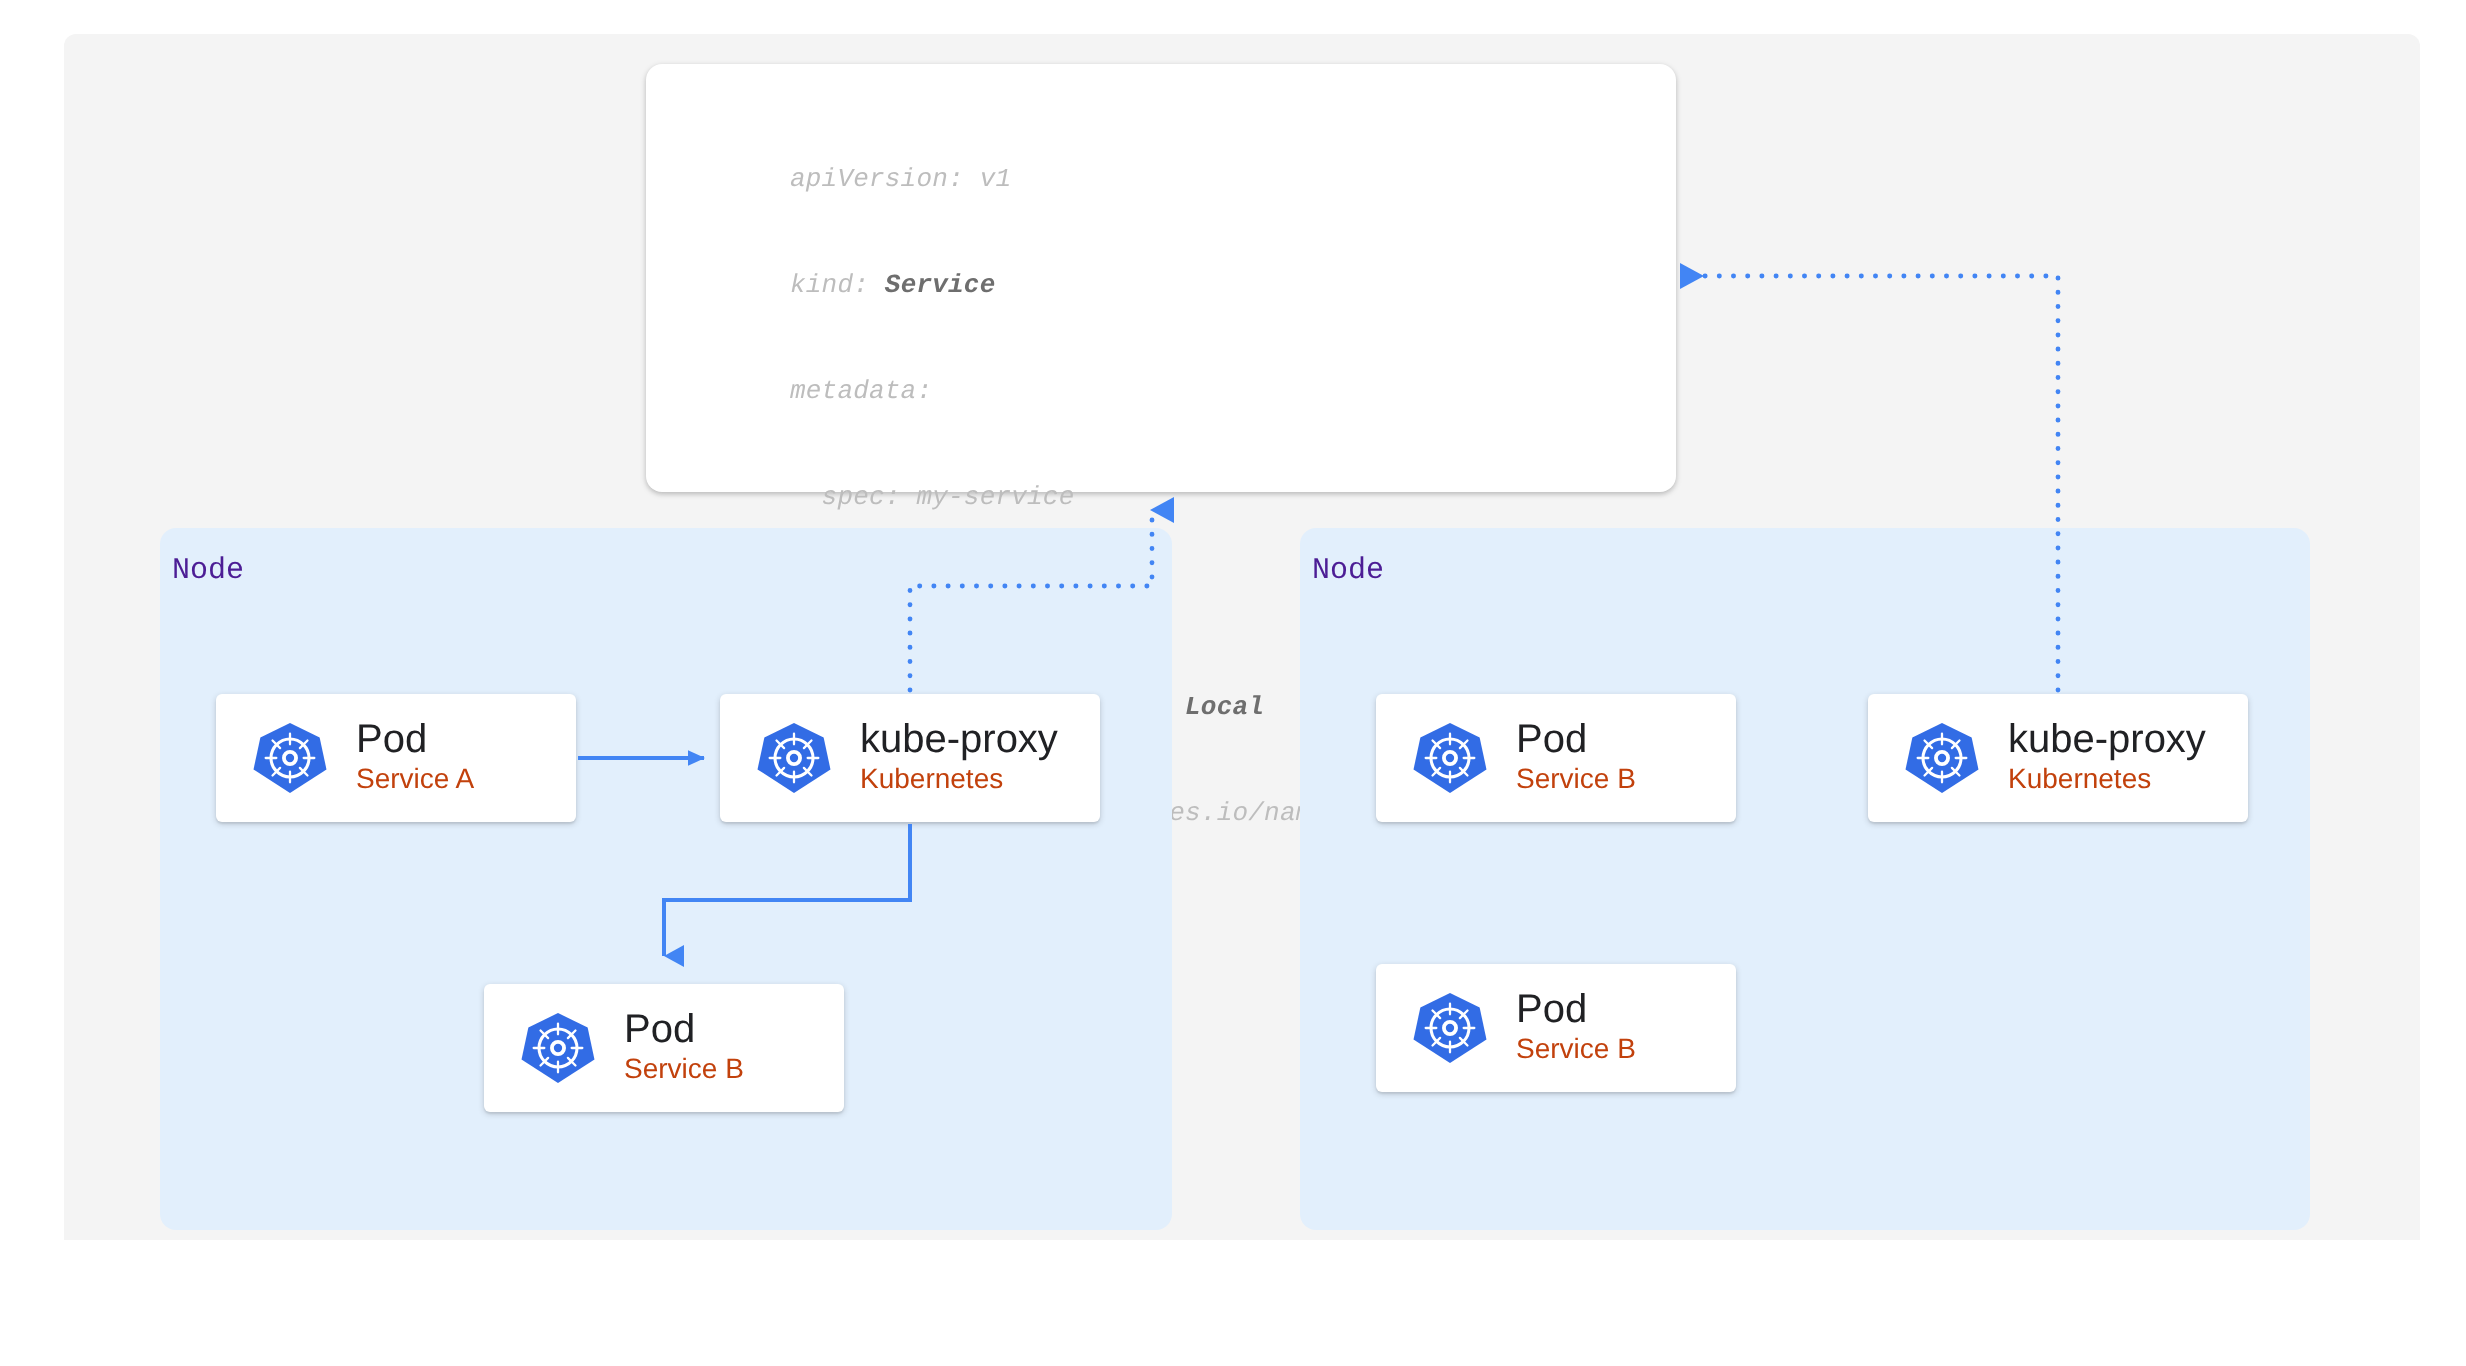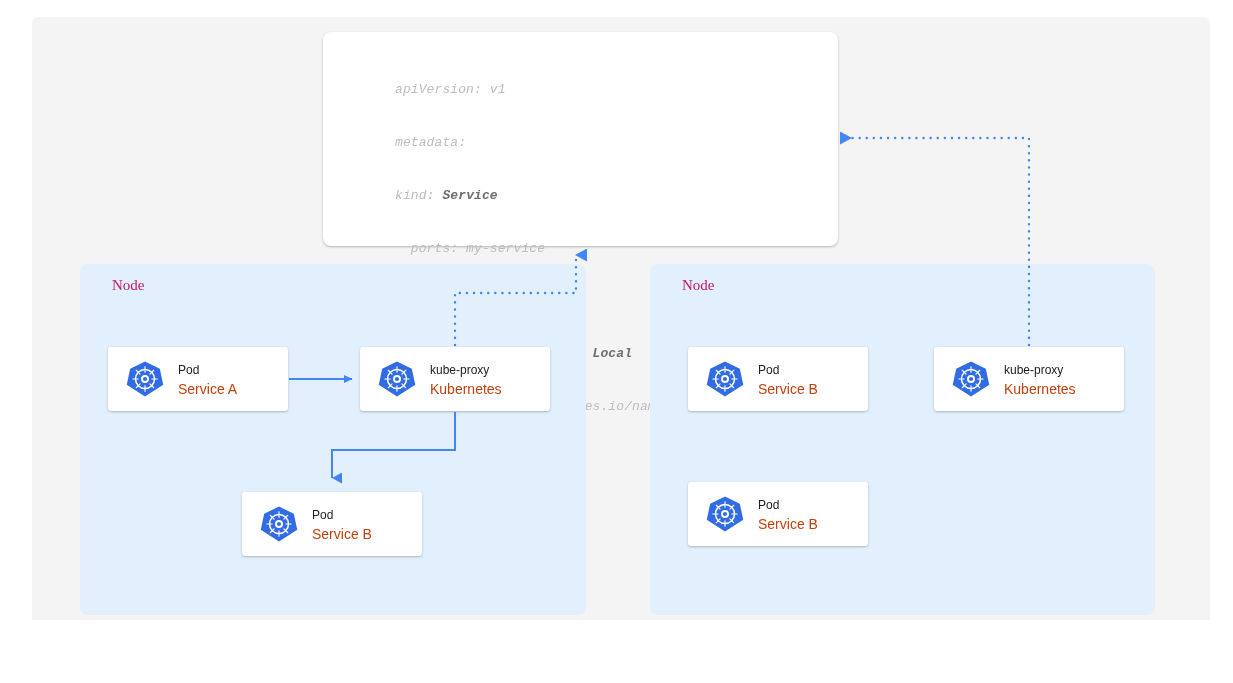--- a/index.html
+++ b/index.html
@@ -63,25 +63,25 @@
   
   .node-box {
     position: absolute;
     background: #e2effc;
     border-radius: 8px;
   }
   #node-left  { left: 80px;  top: 264px; width: 506px; height: 351px; }
   #node-right { left: 650px; top: 264px; width: 505px; height: 351px; }
   .node-label {
     position: absolute;
-    left: 32px;
+    left: 6px;
     top: 13px;
     font-size: 15px;
-    color: #be185d;
-    font-family: Liberation Serif, serif;
+    color: #4c1d95;
+    font-family: Liberation Mono, monospace;
   }
 
   
   .res-card {
     position: absolute;
     background: #ffffff;
     border-radius: 3px;
     box-shadow: 0 1px 3px rgba(0,0,0,0.17), 0 1px 1px rgba(0,0,0,0.08);
     display: flex;
     align-items: center;
@@ -89,21 +89,21 @@
   }
   .res-icon {
     width: 38px;
     height: 38px;
     flex: 0 0 38px;
     margin-left: 18px;
     margin-right: 14px;
   }
   .res-text { display: flex; flex-direction: column; justify-content: center; }
   .res-title {
-    font-size: 12px;
+    font-size: 20px;
     color: #202124;
     line-height: 20px;
     font-family: "Liberation Sans", sans-serif;
   }
   .res-sub {
     font-size: 14px;
     color: #c2410c;
     line-height: 19px;
     font-family: "Liberation Sans", sans-serif;
   }
@@ -120,23 +120,23 @@
 </head>
 <body>
 
 <div id="stage">
 
   <div class="panel"></div>
 
   <div class="yaml-card">
     <div class="yaml-body">
       <span class="yaml-line">apiVersion: v1</span>
+      <span class="yaml-line"><span>kind: </span><span class="yaml-strong">Service</span></span>
       <span class="yaml-line">metadata:</span>
-      <span class="yaml-line"><span>kind: </span><span class="yaml-strong">Service</span></span>
-      <span class="yaml-line">  ports: my-service</span>
+      <span class="yaml-line">  spec: my-service</span>
       <span class="yaml-line">spec:</span>
       <span class="yaml-line bold-line">  internalTrafficPolicy: Local</span>
       <span class="yaml-line">  selector: app.kubernetes.io/name: MyApp</span>
       <span class="yaml-line">  ports:</span>
       <span class="yaml-line">  - protocol: TCP</span>
       <span class="yaml-line">    port: 80</span>
     </div>
   </div>
 
   <div class="node-box" id="node-left">

